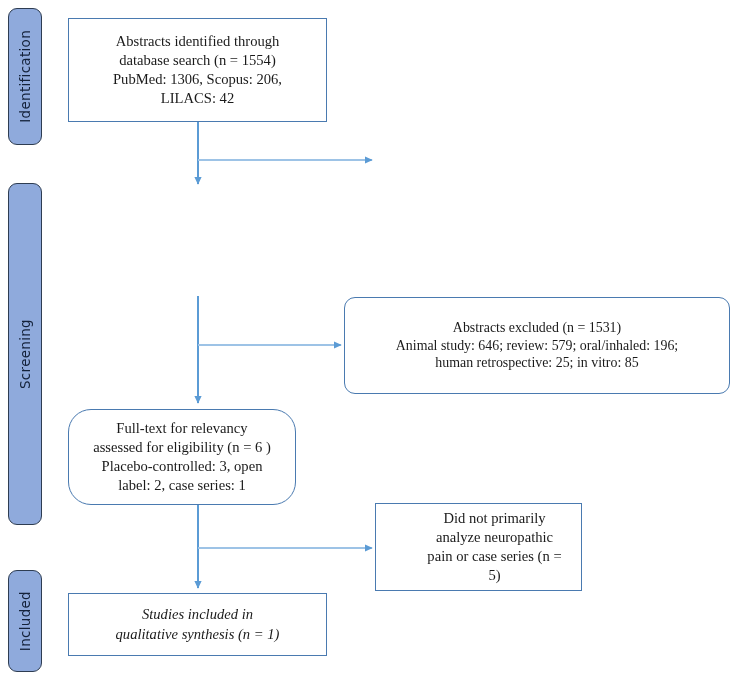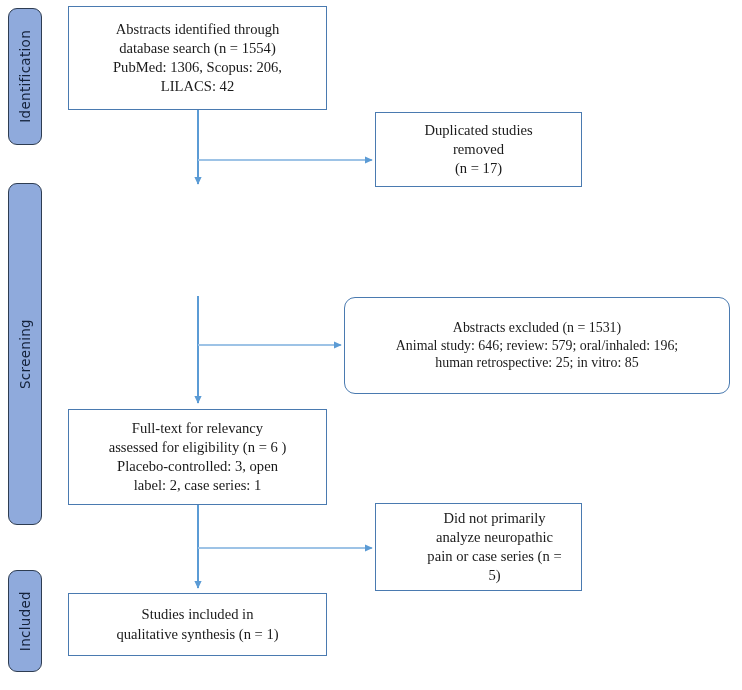--- a/index.html
+++ b/index.html
@@ -105,52 +105,47 @@
   </div>
 
   <div class="stage-bar" style="left:8px; top:183px; width:34px; height:342px;">
     <span class="stage-label">Screening</span>
   </div>
 
   <div class="stage-bar" style="left:8px; top:570px; width:34px; height:102px;">
     <span class="stage-label">Included</span>
   </div>
 
-  <div class="flow-box" style="left:68px; top:6px; width:259px; height:104px;">
+  <div class="flow-box" style="left:68px; top:18px; width:259px; height:104px;">
     <span class="flow-text">Abstracts identified through
 database search (n = 1554)
 PubMed: 1306, Scopus: 206,
 LILACS: 42</span>
   </div>
 
-  <div class="flow-box" style="left:375px; top:112px; width:207px; height:75px;">
-    <span class="flow-text">Duplicated studies
-removed
-(n = 17)</span>
-  </div>
 
 
   <div class="flow-box" style="left:344px; top:297px; width:386px; height:97px;border-radius:11px;">
     <span class="flow-text tight">Abstracts excluded (n = 1531)
 Animal study: 646; review: 579; oral/inhaled: 196;
 human retrospective: 25; in vitro: 85</span>
   </div>
 
-  <div class="flow-box" style="left:68px; top:409px; width:259px; height:96px;">
+  <div class="flow-box" style="left:68px; top:409px; width:228px; height:96px;border-radius:23px;">
     <span class="flow-text">Full-text for relevancy
 assessed for eligibility (n = 6 )
 Placebo-controlled: 3, open
 label: 2, case series: 1</span>
   </div>
 
   <div class="flow-box" style="left:375px; top:503px; width:207px; height:88px;padding-left:39px;">
     <span class="flow-text">Did not primarily
 analyze neuropathic
 pain or case series (n =
 5)</span>
   </div>
 
-  <div class="flow-box" style="left:68px; top:593px; width:259px; height:63px;">
+  <div class="flow-box" style="left:68px; top:593px; width:259px; height:63px;font-style:italic;">
     <span class="flow-text">Studies included in
 qualitative synthesis (n = 1)</span>
   </div>
 
 </div>
 
 </body></html>

